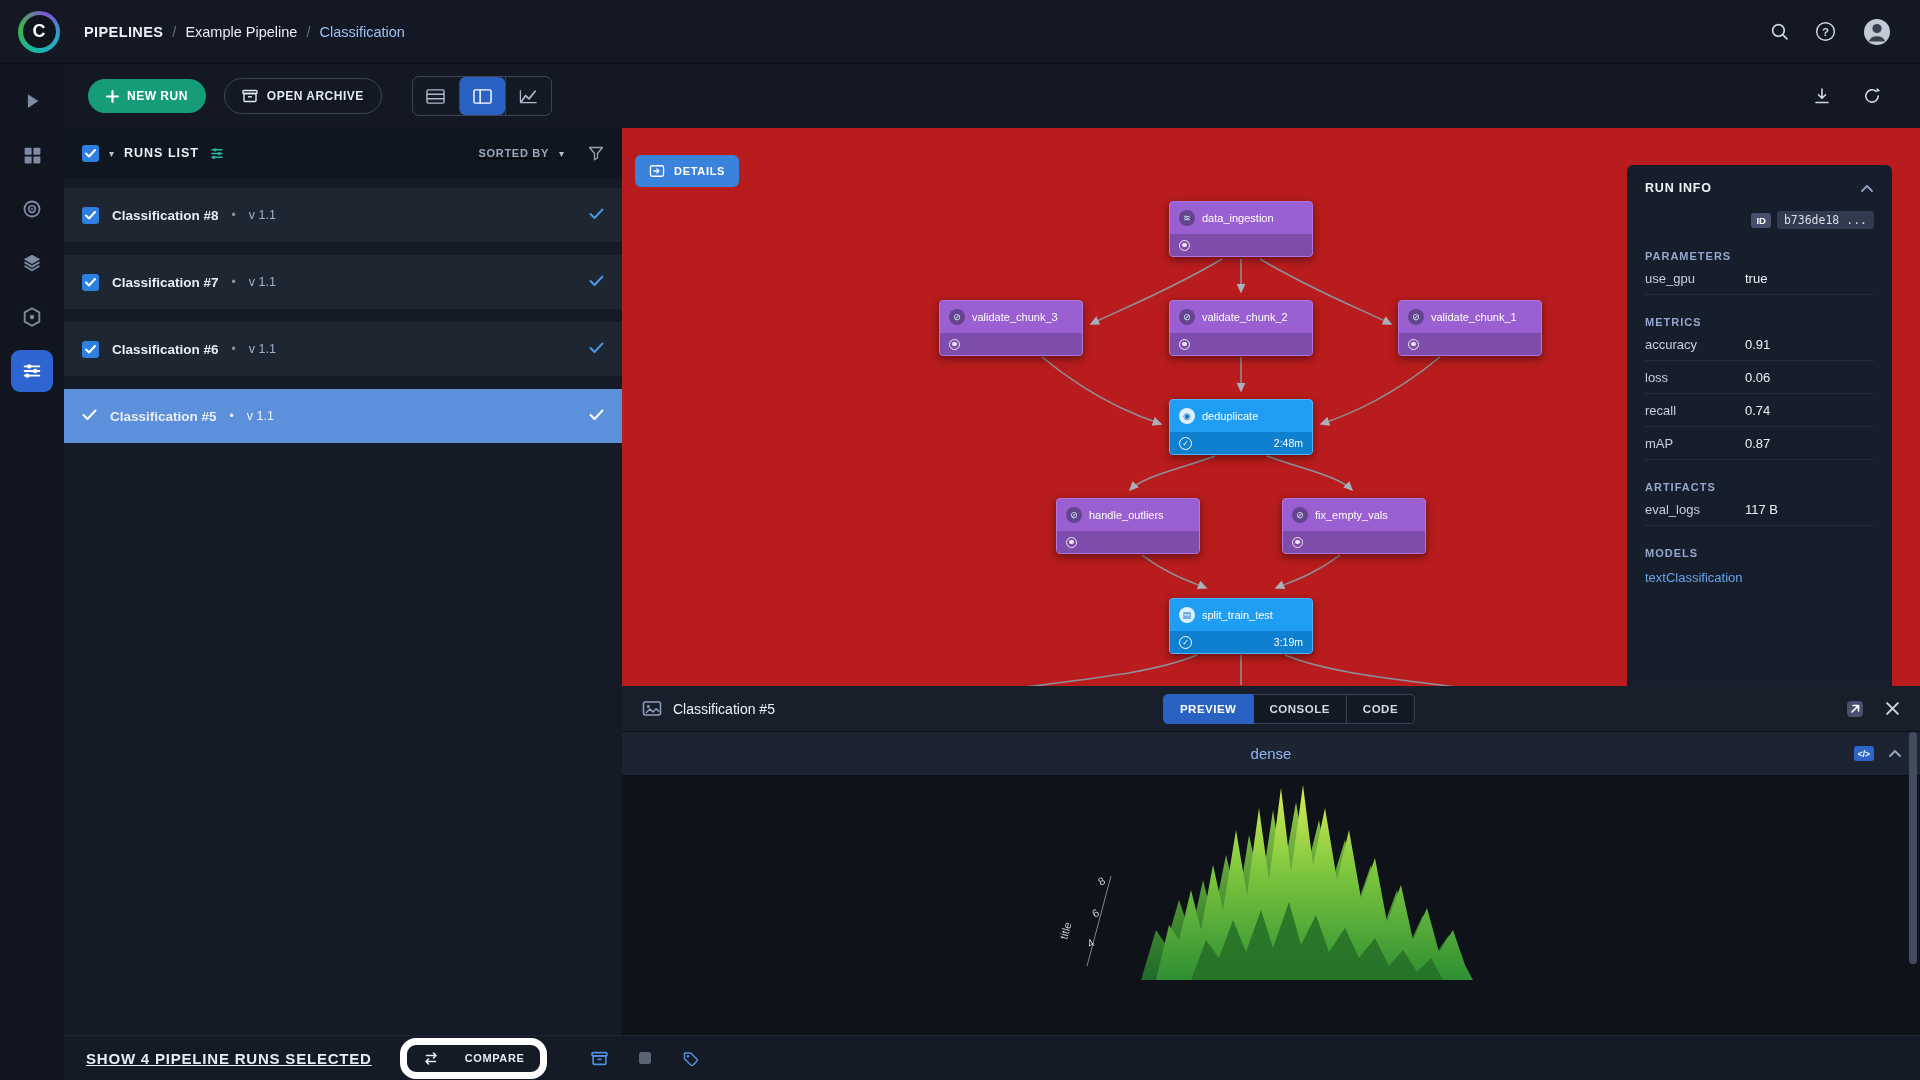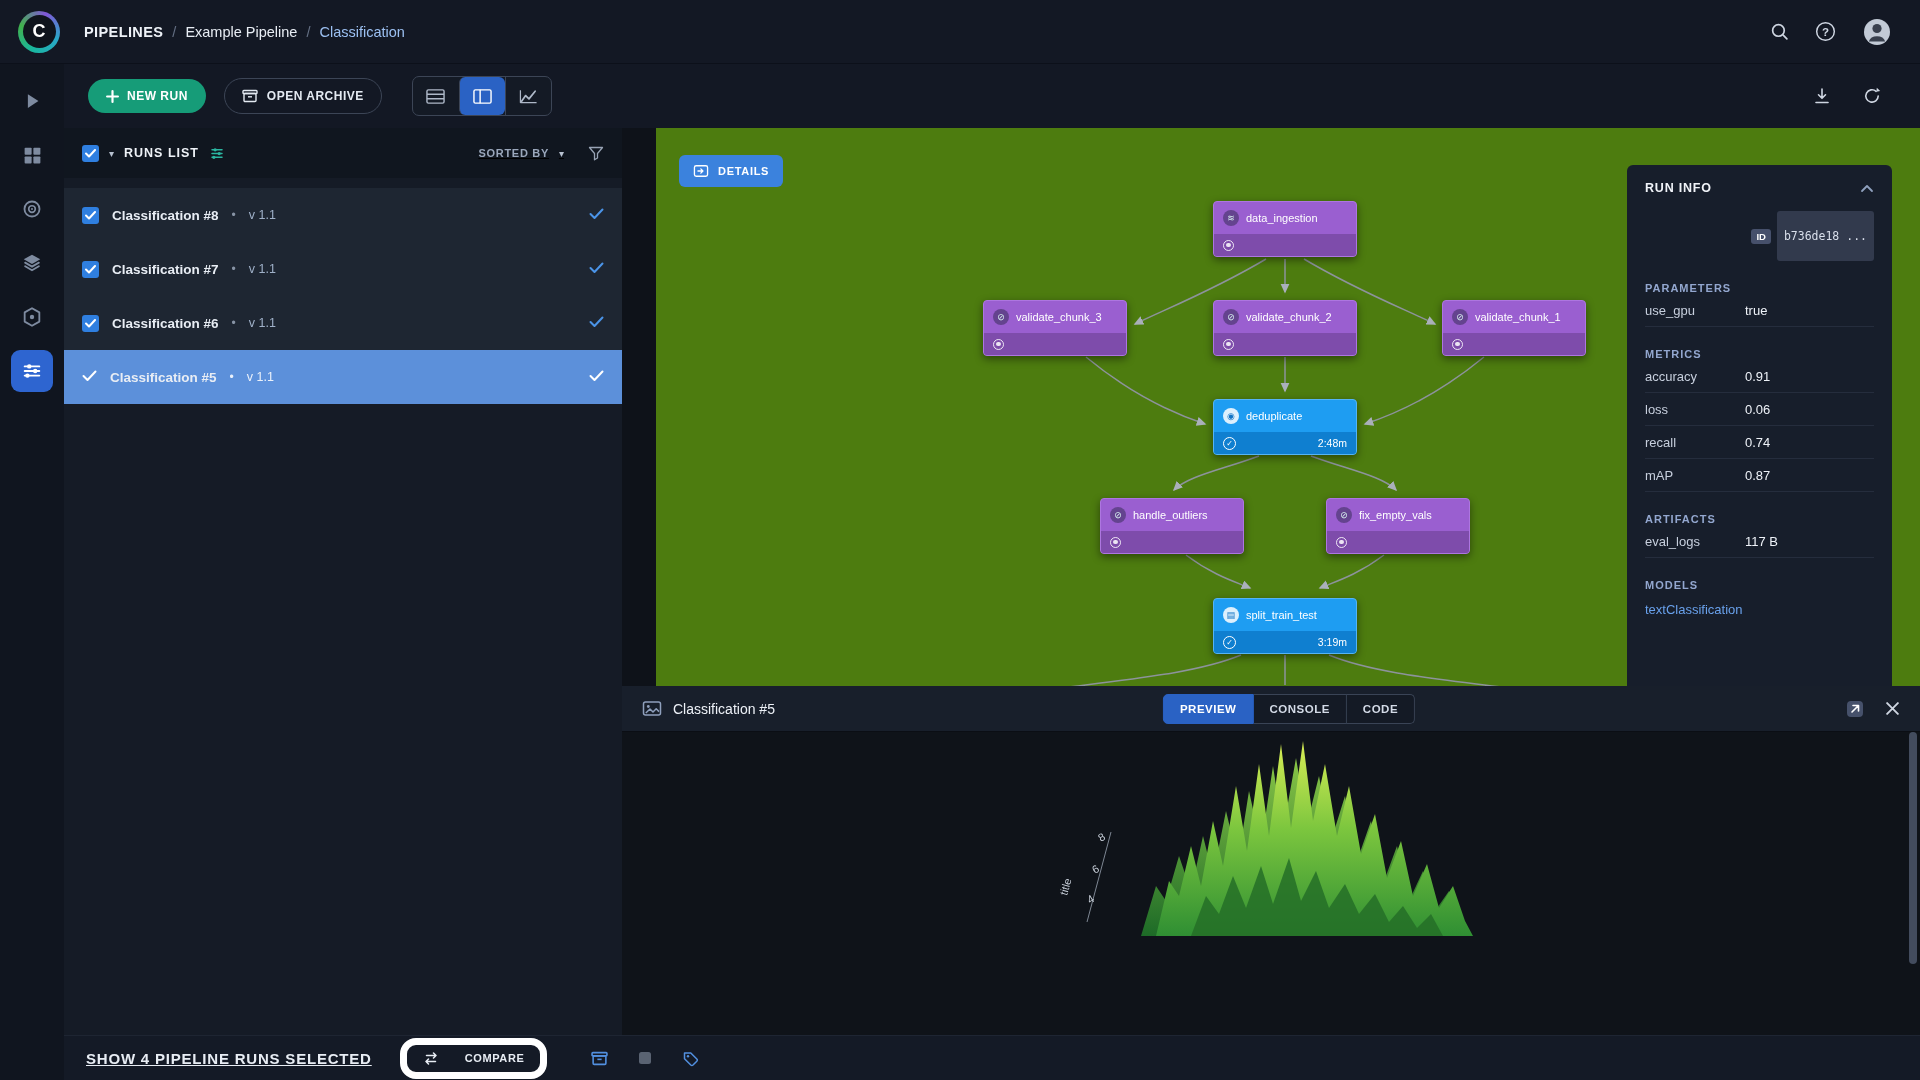--- a/index.html
+++ b/index.html
@@ -47,35 +47,35 @@
 
   
   .runs-panel { position:fixed; top:128px; left:64px; width:558px; bottom:45px;
     background:#151b26; z-index:20; display:flex; flex-direction:column; }
   .runs-header { height:50px; background:#10161f; display:flex; align-items:center;
     padding:0 18px; gap:10px; flex:0 0 50px; }
   .runs-title { color:#eef2f7; font-size:12.5px; font-weight:bold; letter-spacing:1px; }
   .caret { color:#b7c1cf; font-size:10px; }
   .runs-header-right { margin-left:auto; display:flex; align-items:center; gap:10px;text-decoration:underline; }
   .sorted-by { color:#9aa7bb; font-size:11px; font-weight:bold; letter-spacing:.7px; cursor:pointer; }
-  .rows { padding:10px 0 0 0; display:flex; flex-direction:column; overflow:hidden; }
+  .rows { padding:10px 0 0 0; display:flex; flex-direction:column; gap:13px; overflow:hidden; }
   .run-row { height:54px; background:#1e2632; display:flex; align-items:center;
     padding:0 18px; gap:13px; cursor:pointer; }
   .run-row.selected { background:#5c90da; }
   .cb { width:17px; height:17px; border-radius:3px; background:#2f7fe0; display:flex;
     align-items:center; justify-content:center; flex:0 0 17px; cursor:pointer; }
   .run-name { color:#e8edf4; font-size:13.5px; font-weight:bold; }
   .run-bullet { color:#8793a5; font-size:12px; }
   .run-version { color:#9fb0c8; font-size:12.5px; }
   .run-row.selected .run-version, .run-row.selected .run-bullet { color:#eaf1fb; }
   .row-check-right { margin-left:auto; }
 
   
-  .dag-area { position:fixed; top:128px; left:656px; right:0; height:558px;
-    background:#4d7c0f; overflow:hidden; z-index:10; }
+  .dag-area { position:fixed; top:128px; left:612px; right:0; height:558px;
+    background:#b91c1c; overflow:hidden; z-index:10; }
   .details-btn { position:absolute; left:23px; top:27px; display:flex; align-items:center; gap:9px;
     background:#3b82dd; color:#fff; font-size:11px; font-weight:bold; letter-spacing:.7px;
     border-radius:6px; padding:9px 14px; cursor:pointer; z-index:6; }
   .edges { position:absolute; inset:0; z-index:1; }
   .node { position:absolute; width:144px; height:56px; border-radius:4px; overflow:hidden;
     box-shadow:0 3px 8px rgba(0,0,0,.45); cursor:pointer; z-index:2; }
   .node.purple { background:#9a5fd0; border:1px solid #ad76e0; }
   .node.purple .node-strip { background:#7e4cab; }
   .node.blue { background:#1e9df2; border:1px solid #55b4f5; }
   .node.blue .node-strip { background:#0f7fd0; }
@@ -92,21 +92,21 @@
   .node-time { margin-left:auto; color:#fff; font-size:10.5px; }
 
   
   .run-info { position:absolute; top:37px; right:28px; width:265px; height:521px;
     background:#171e2b; border-radius:6px 6px 0 0; padding:16px 18px; z-index:5; overflow:hidden; }
   .ri-head { display:flex; justify-content:space-between; align-items:center; }
   .ri-title { color:#f0f3f8; font-size:12.5px; font-weight:bold; letter-spacing:.8px; }
   .ri-id-row { display:flex; justify-content:flex-end; align-items:center; gap:6px; margin-top:16px; }
   .id-badge { background:#46506b; color:#fff; font-size:9.5px; font-weight:bold; padding:2px 5px; border-radius:3px; }
   .id-value { background:#323a4d; color:#d9dfeb; font-size:11.5px;
-    font-family:"DejaVu Sans Mono",monospace; padding:18px 7px; border-radius:3px; }
+    font-family:"DejaVu Sans Mono",monospace; padding:2px 7px; border-radius:3px; }
   .ri-section { color:#93a7cf; font-size:11px; font-weight:bold; letter-spacing:1px; margin-top:21px; }
   .kv { display:flex; align-items:center; height:33px; border-bottom:1px solid #252d3d; font-size:13px; }
   .kv .k { flex:0 0 100px; color:#c7cfdd; }
   .kv .v { color:#eef2f8; }
   .model-link { color:#69a1ec; font-size:13px; margin-top:11px; display:block; cursor:pointer; }
 
   
   .bottom-panel { position:fixed; left:622px; right:0; top:686px; bottom:45px; z-index:25;
     display:flex; flex-direction:column; background:#0f1319; }
   .bp-header { height:46px; background:#181f2b; display:flex; align-items:center;
@@ -546,20 +546,31 @@
           </svg>
       </span>
       <span class="icon-btn">
         <svg width="15" height="15" viewBox="0 0 14 14">
             <path d="M2 2 L12 12 M12 2 L2 12" stroke="#cfd6e2" stroke-width="1.8" stroke-linecap="round"></path>
           </svg>
       </span>
     </div>
   </div>
 
+  <div class="dense-bar">
+    <span class="dense-title">dense</span>
+    <div class="dense-right">
+      <span class="code-badge">&lt;/&gt;</span>
+      <span class="icon-btn">
+        <svg width="14" height="9" viewBox="0 0 14 9">
+            <polyline points="2,7 7,2 12,7" fill="none" stroke="#9aa7bb" stroke-width="1.8" stroke-linecap="round" stroke-linejoin="round"></polyline>
+          </svg>
+      </span>
+    </div>
+  </div>
 
   <div class="plot-area">
     <svg class="plot-svg" width="640" height="200" viewBox="0 0 640 200">
       <defs>
         <linearGradient id="pg" x1="0" y1="0" x2="0" y2="1">
           <stop offset="0" stop-color="#d9ee55"></stop>
           <stop offset="0.45" stop-color="#7cc63e"></stop>
           <stop offset="1" stop-color="#2f8f33"></stop>
         </linearGradient>
         <linearGradient id="pg2" x1="0" y1="0" x2="0" y2="1">

